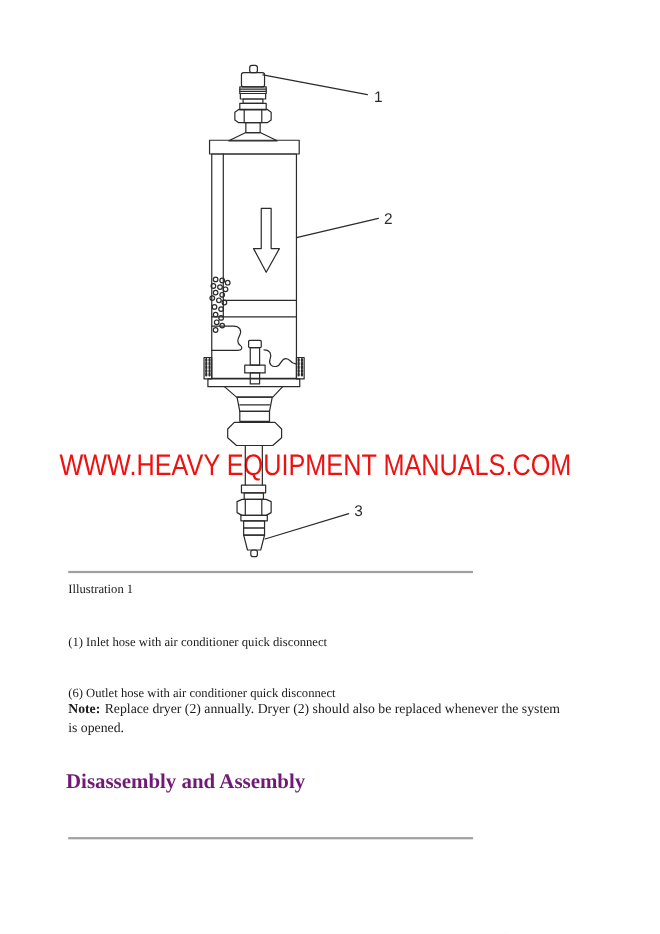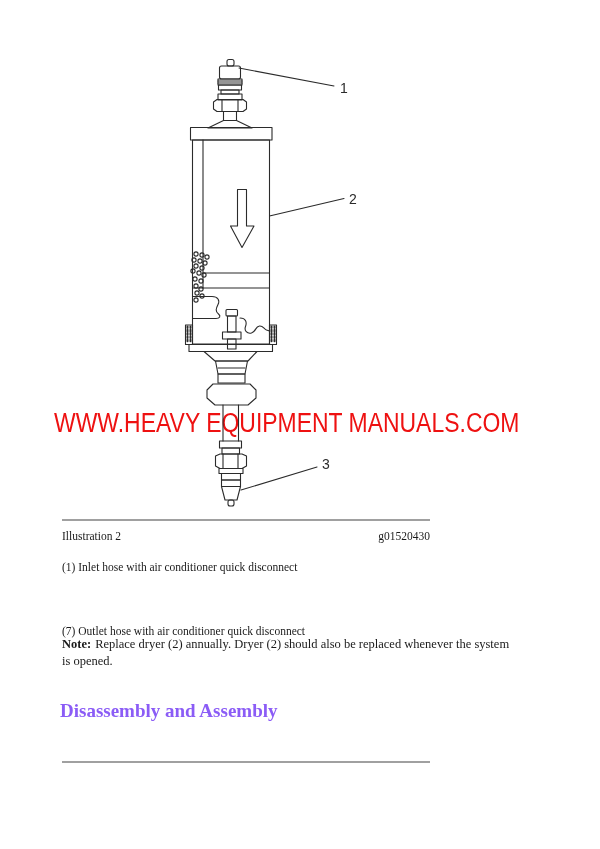--- a/index.html
+++ b/index.html
@@ -40,32 +40,32 @@
   }
   .rule-caption{top:519px;}
   .rule-bottom{top:761px;}
   .cap-row{
     position:absolute;left:62px;width:368px;
     font-size:11.5px;line-height:13px;z-index:3;
   }
   .cap-illustration{top:530px;}
   .cap-figid{top:530px;text-align:right;}
   .cap-title{top:554px;}
-  .cap-item1{top:561px;}
+  .cap-item1{top:578px;}
   .cap-item2{top:601px;}
   .cap-item3{top:625px;}
   .note{
     position:absolute;left:62px;top:636px;width:450px;
     font-size:12.5px;line-height:17px;z-index:3;
   }
   .note .note-label{font-weight:bold;margin-right:4px;}
   .section-heading{
     position:absolute;left:60px;top:700px;
     font-size:19px;font-weight:bold;
-    color:#8b5cf6;z-index:3;
+    color:#701a75;z-index:3;
   }
 </style>
 </head>
 <body>
 
 <div class="page">
 
   <div class="watermark">WWW.HEAVY EQUIPMENT MANUALS.COM</div>
 
   <svg class="figure-svg" viewBox="180 45 200 470">
@@ -155,25 +155,24 @@
       <path d="M241,490 L317,467"></path>
     </g>
 
     <text class="callout" x="340" y="93">1</text>
     <text class="callout" x="349" y="204">2</text>
     <text class="callout" x="322" y="469">3</text>
   </svg>
 
   <div class="rule rule-caption"></div>
 
-  <div class="cap-row cap-illustration">Illustration 2</div>
-  <div class="cap-row cap-figid">g01520430</div>
+  <div class="cap-row cap-illustration">Illustration 1</div>
 
   <div class="cap-row cap-item1">(1) Inlet hose with air conditioner quick disconnect</div>
-  <div class="cap-row cap-item3">(7) Outlet hose with air conditioner quick disconnect</div>
+  <div class="cap-row cap-item3">(6) Outlet hose with air conditioner quick disconnect</div>
 
   <div class="note">
     <span class="note-label">Note:</span><span>Replace dryer (2) annually. Dryer (2) should also be replaced whenever the system is opened.</span>
   </div>
 
   <div class="section-heading">Disassembly and Assembly</div>
 
   <div class="rule rule-bottom"></div>
 
 </div>

